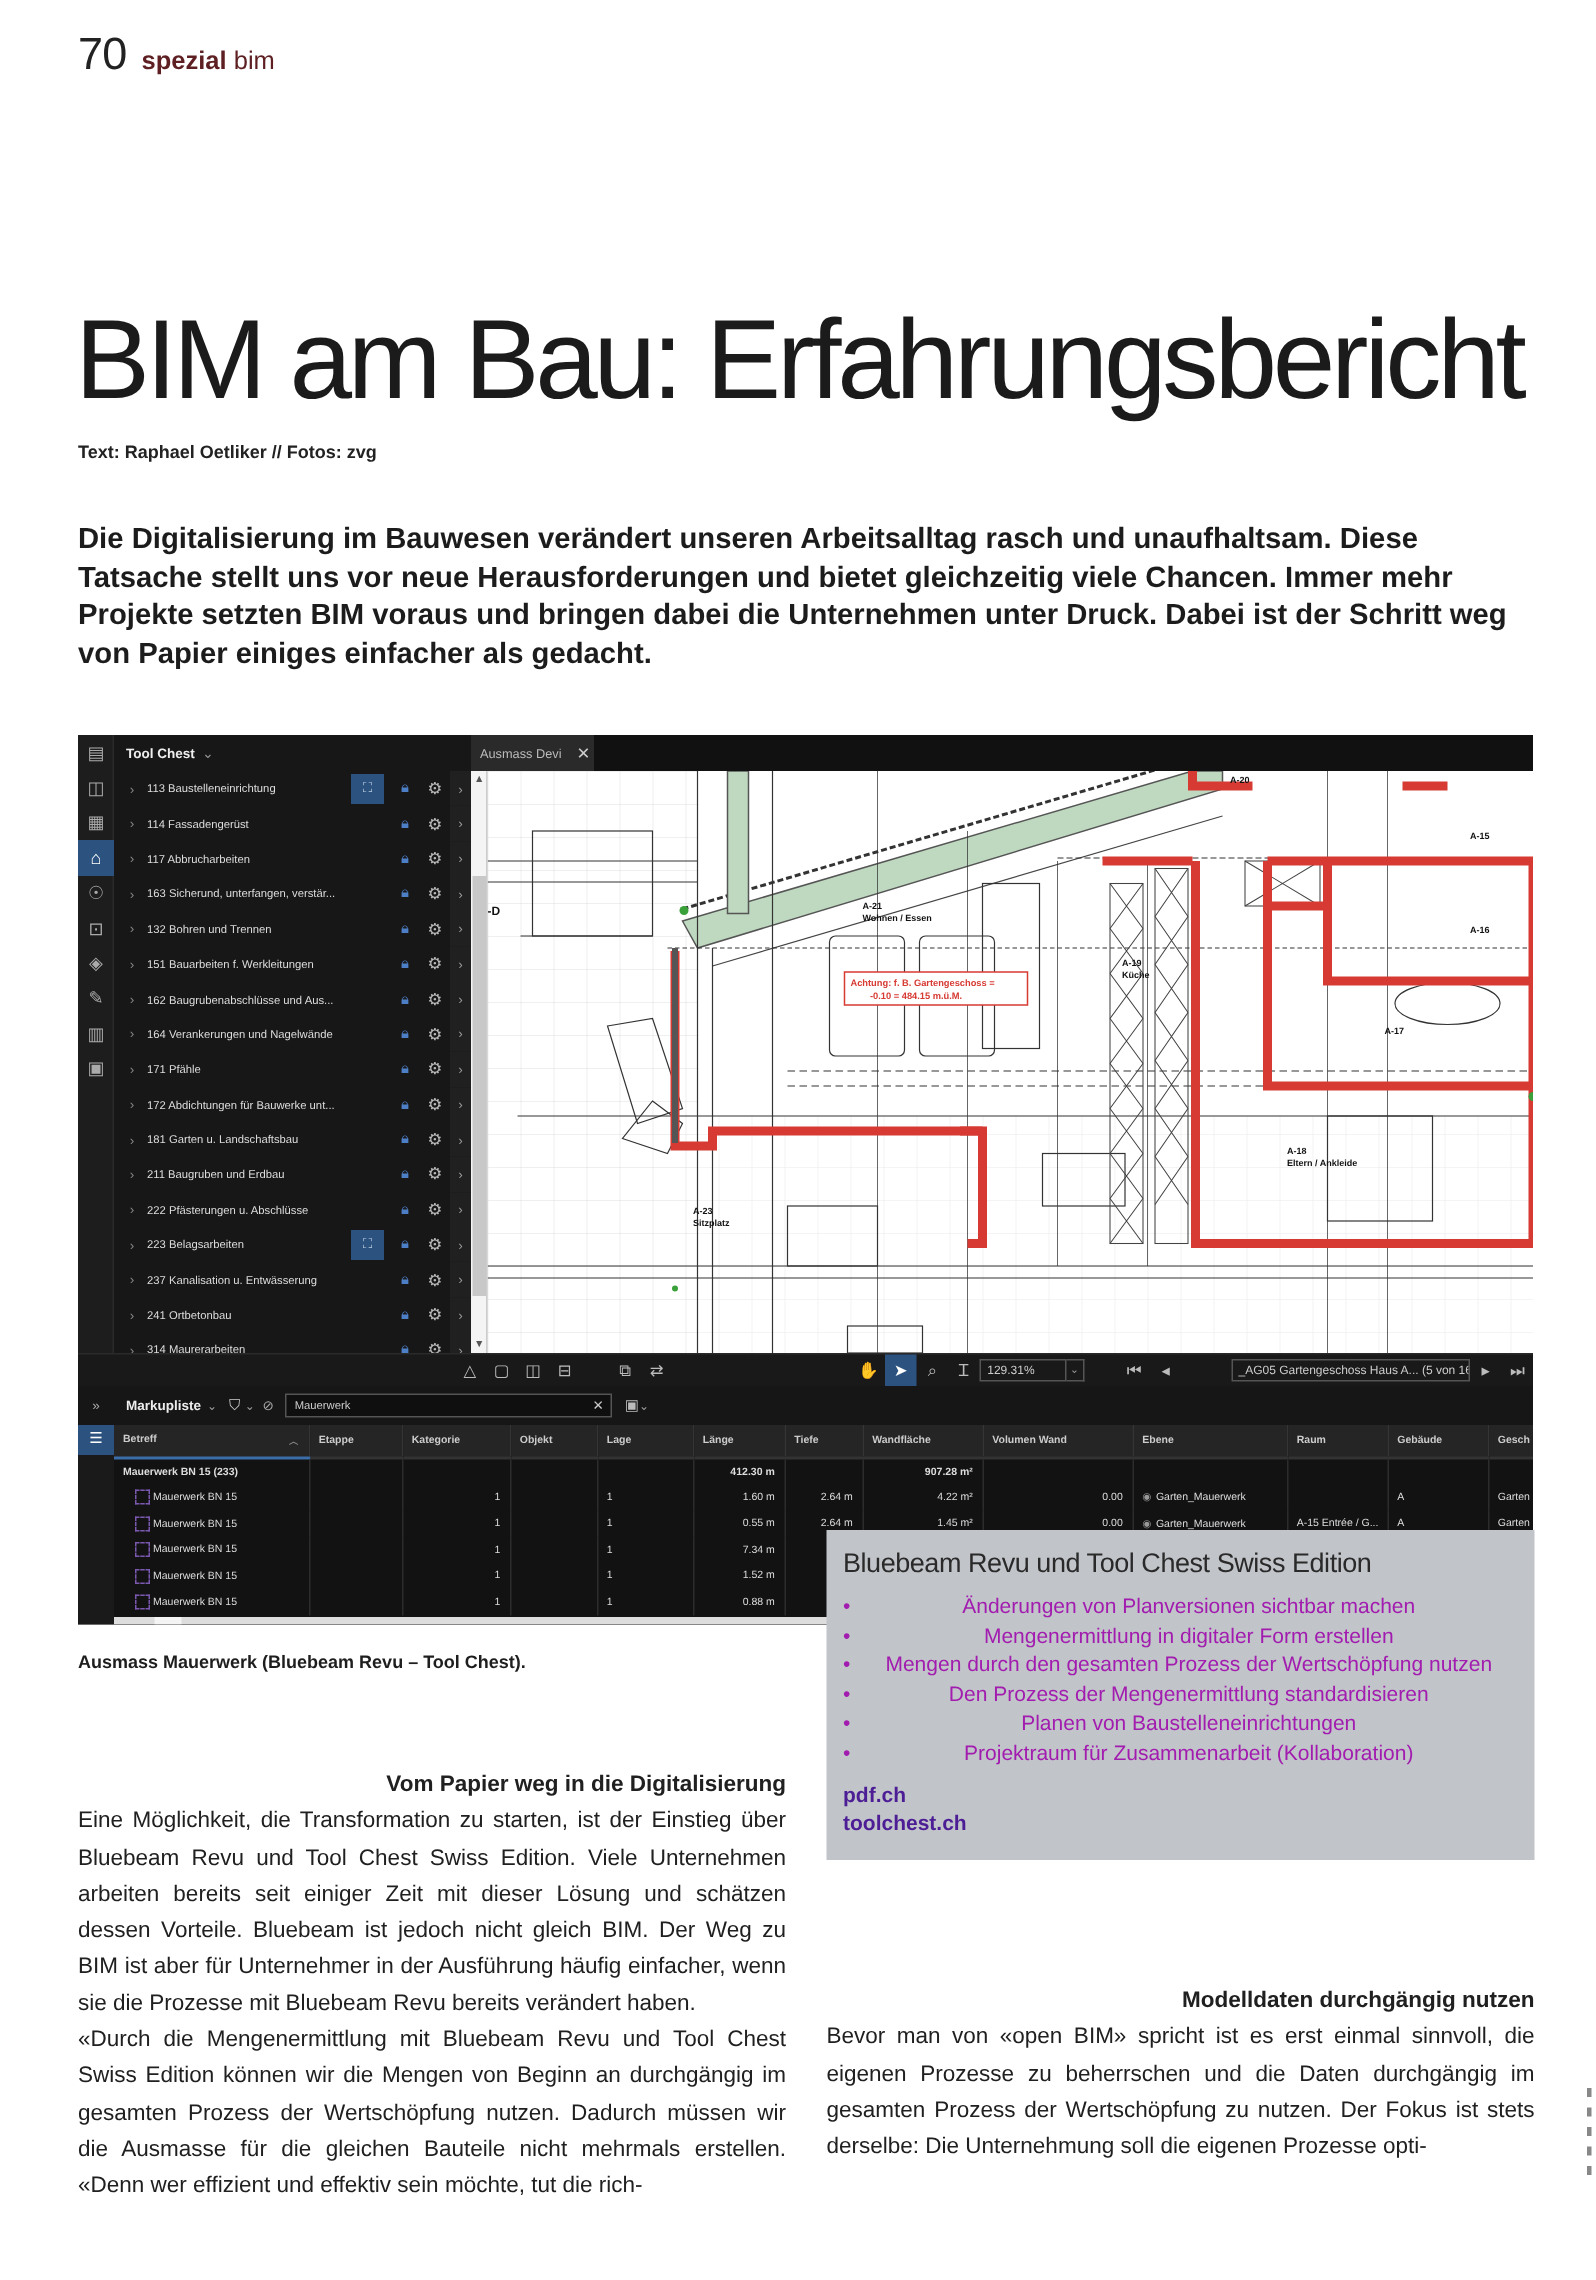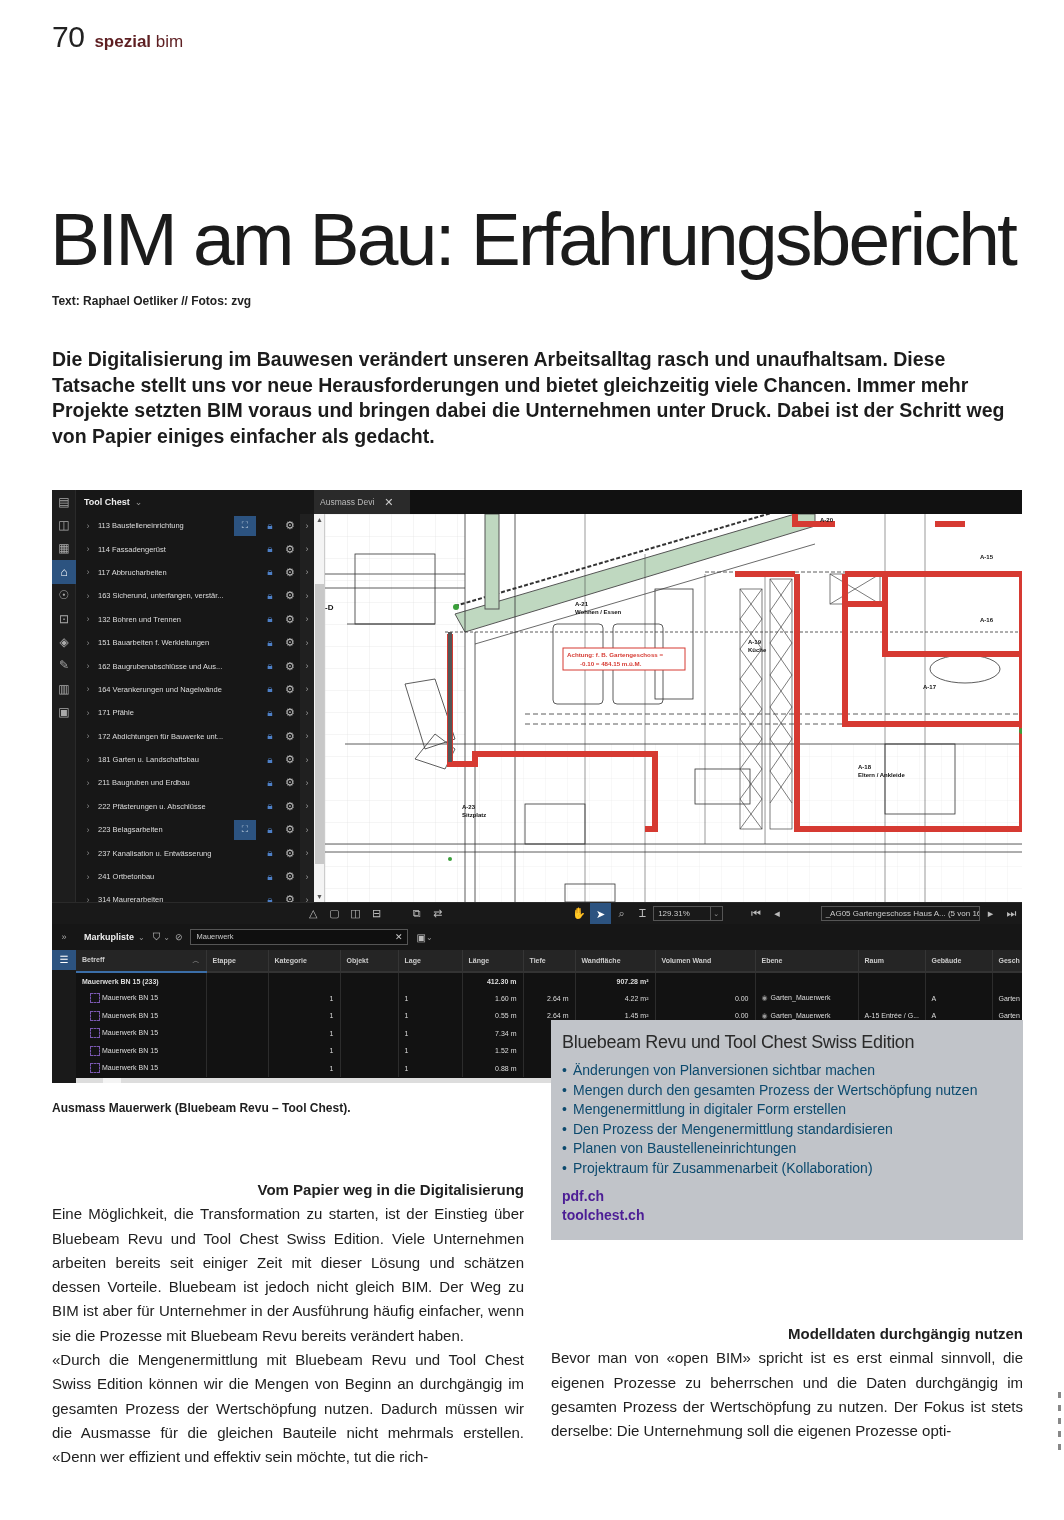--- a/index.html
+++ b/index.html
@@ -32,21 +32,21 @@
   .tc-row .sel { width: 22px; height: 20px; background: #2c5380; color: #bcd; display: flex; align-items: center; justify-content: center; font-size: 9px; margin-right: 4px; }
   .tc-row .lk { width: 20px; color: #4d7fc6; font-size: 10px; text-align: center; }
   .tc-row .gr { width: 20px; color: #bbb; font-size: 11px; text-align: center; }
   .tc-row .ar { width: 14px; color: #999; font-size: 9px; text-align: center; background: #202020; height: 23.4px; display: flex; align-items: center; justify-content: center; }
   .tc-slider { position: absolute; top: 414px; left: 0; right: 0; height: 20px; display: flex; align-items: center; padding: 0 8px; }
   .tc-slider .tri { color: #ccc; font-size: 9px; }
   .tc-slider .track { flex: 1; height: 3px; background: #444; margin: 0 12px; position: relative; border-radius: 2px; }
   .tc-slider .knob { position: absolute; left: 44%; top: -3px; width: 9px; height: 9px; border-radius: 50%; background: #999; }
 
   .tabbar { position: absolute; left: 262px; top: 0; right: 0; height: 24px; background: #111; }
-  .tab { position: absolute; left: 0; top: 0; height: 24px; width: 96px; background: #2a2a2a; color: #bbb; display: flex; align-items: center; padding-left: 6px; font-size: 8.5px; gap: 10px; }
+  .tab { position: absolute; left: 0; top: 0; height: 24px; width: 82px; background: #2a2a2a; color: #bbb; display: flex; align-items: center; padding-left: 6px; font-size: 8.5px; gap: 10px; }
   .tab .x { font-size: 11px; color: #ccc; }
 
   .vscroll { position: absolute; left: 262px; top: 24px; width: 11px; height: 388px; background: #f4f4f4; border-right: 1px solid #ccc; }
   .vscroll .th { position: absolute; left: 1px; top: 70px; width: 9px; height: 280px; background: #c8c8c8; }
   .vscroll .up, .vscroll .dn { position: absolute; left: 0; width: 11px; text-align: center; font-size: 7px; color: #555; }
   .vscroll .up { top: 2px; } .vscroll .dn { bottom: 2px; }
 
   .canvas { position: absolute; left: 273px; top: 24px; right: 0; height: 388px; background: #fff; overflow: hidden; }
 
   .toolbar { position: absolute; left: 0; top: 412px; right: 0; height: 22px; background: #191919; display: flex; align-items: center; border-top: 1px solid #2a2a2a; }
@@ -70,21 +70,21 @@
   td { height: 17.5px; font-size: 7px; color: #ddd; padding: 0 6px; border-right: 1px solid #2c2c2c; white-space: nowrap; overflow: hidden; }
   td.r { text-align: right; }
   td.b { font-weight: 700; }
   .mico { display: inline-block; width: 10px; height: 10px; border: 1px dashed #7a58b0; margin-right: 2px; vertical-align: middle; position: relative; }
   .hbar { position: absolute; left: 0; bottom: 0; width: 100%; height: 5px; background: #ddd; }
   .hbar .hl { position: absolute; left: 27px; width: 18px; height: 5px; background: #f4f4f4; }
 
   
   .infobox { position: absolute; left: 551px; top: 1020px; width: 472px; height: 220px; background: #c1c4c9; padding: 12px 11px; }
   .infobox h3 { font-size: 18px; font-weight: 400; color: #2a2a2a; letter-spacing: -0.3px; margin-bottom: 8px; }
-  .infobox li { list-style: none; font-size: 14px; line-height: 19.6px; color: #0c4a6e; padding-left: 11px; position: relative; }
+  .infobox li { list-style: none; font-size: 14px; line-height: 19.6px; color: #a21caf; padding-left: 11px; position: relative; text-align: center; }
   .infobox li::before { content: "•"; position: absolute; left: 0; }
   .infobox .links { margin-top: 8px; font-weight: 700; font-size: 14px; line-height: 19px; color: #4c1d95; }
 
   .caption { position: absolute; left: 52px; top: 1101px; font-size: 12px; font-weight: 700; color: #1e1e1e; }
 
   .col { position: absolute; width: 472px; font-size: 15px; line-height: 24.3px; color: #202020; }
   .col h4 { font-size: 15px; font-weight: 700; text-align: right; }
   .col p { text-align: justify; }
   .col1 { left: 52px; top: 1178px; }
   .col2 { left: 551px; top: 1298px; }
@@ -543,22 +543,22 @@
     <div class="hbar">
         <div class="hl"></div>
       </div>
   </div>
 </div>
 
 <aside class="infobox">
   <h3>Bluebeam Revu und Tool Chest Swiss Edition</h3>
   <ul id="info-items">
       <li>Änderungen von Planversionen sichtbar machen</li>
+      <li>Mengenermittlung in digitaler Form erstellen</li>
       <li>Mengen durch den gesamten Prozess der Wertschöpfung nutzen</li>
-      <li>Mengenermittlung in digitaler Form erstellen</li>
       <li>Den Prozess der Mengenermittlung standardisieren</li>
       <li>Planen von Baustelleneinrichtungen</li>
       <li>Projektraum für Zusammenarbeit (Kollaboration)</li>
     </ul>
   <div class="links">
     <div>pdf.ch</div>
     <div>toolchest.ch</div>
   </div>
 </aside>
 

